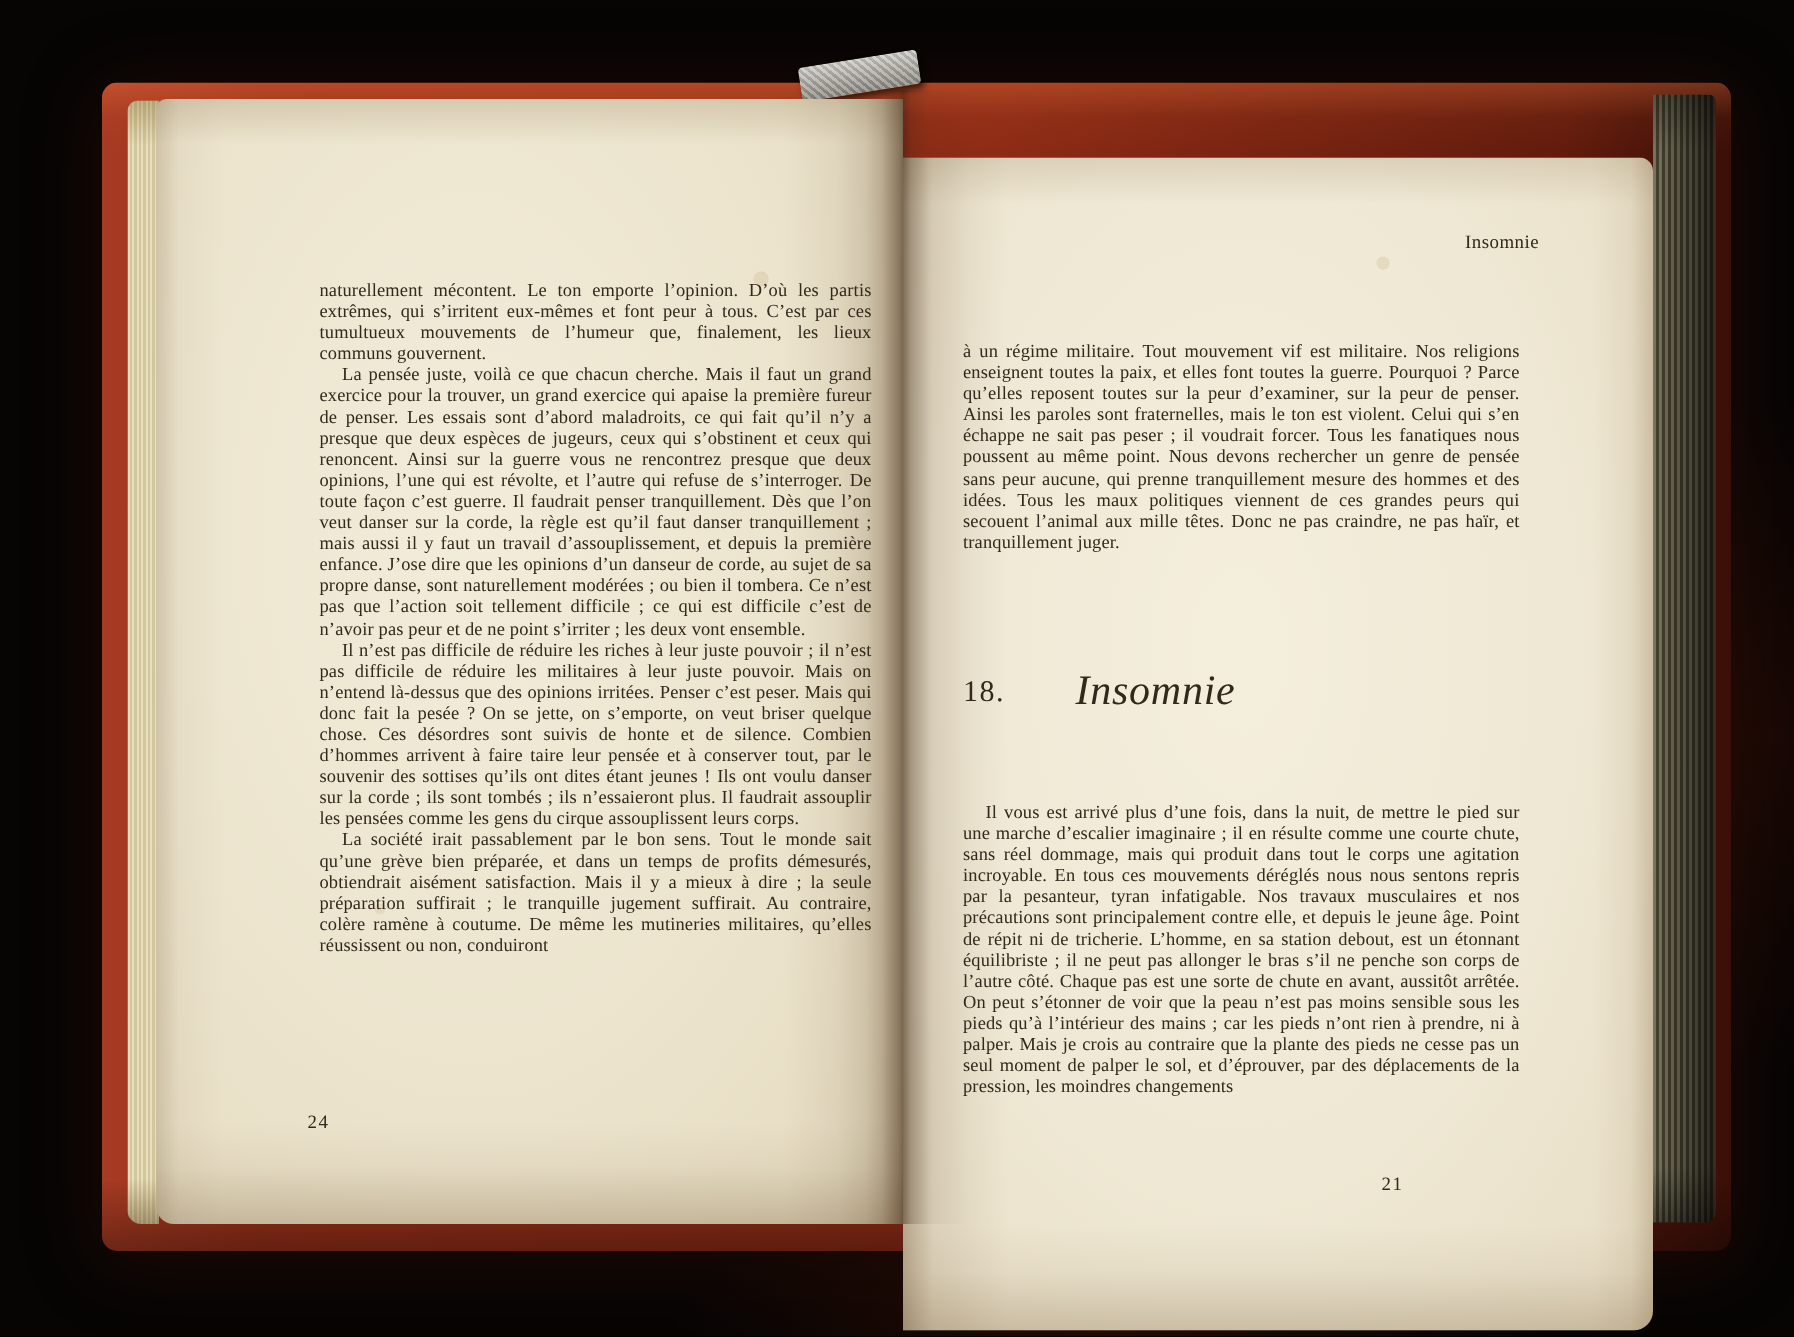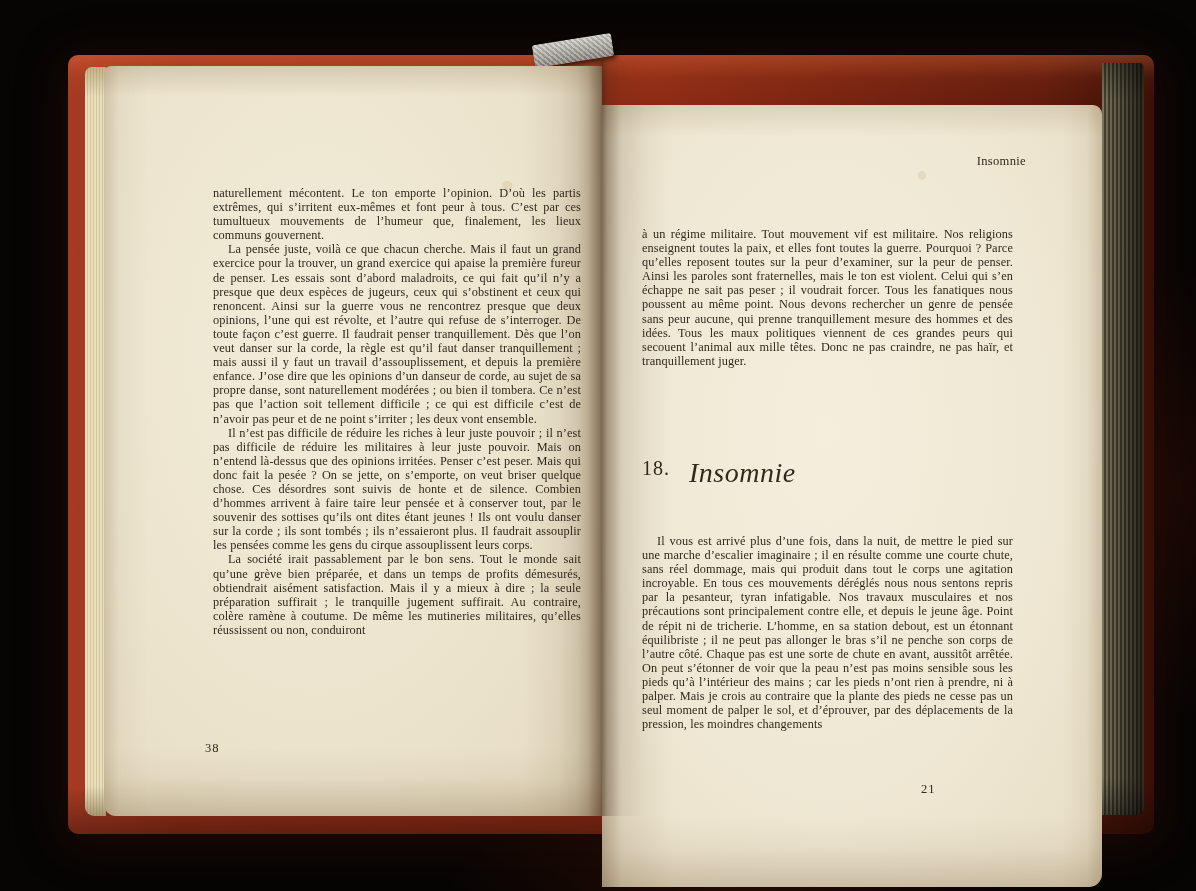--- a/index.html
+++ b/index.html
@@ -111,22 +111,22 @@
 
   .tb-left  { left: 109px; top: 120px; width: 368px; }
   .tb-cont  { left: 40px;  top: 122px; width: 371px; }
   .tb-body  { left: 40px;  top: 429px; width: 371px; }
 
   .running-head {
     position: absolute; top: 49px; right: 76px;
     font-size: 12.6px; letter-spacing: 0.3px;
   }
   .chapter-heading {
-    position: absolute; left: 40px; top: 352px;
-    display: flex; align-items: flex-start;
+    position: absolute; left: 40px; top: 340px;
+    display: flex; align-items: center; gap: 28px;
   }
   .chapter-number { font-size: 20px; letter-spacing: 1px; }
   .chapter-title  { font-size: 28px; font-style: italic; margin-left: 19px; letter-spacing: 0.5px; }
 
   .pagenum {
     position: absolute; font-size: 12.6px; letter-spacing: 1px;
   }
   .pn-left  { left: 101px; top: 675px; }
   .pn-right { left: 319px; top: 677px; }
 </style>
@@ -140,21 +140,21 @@
   <div class="left-edge"></div>
   <div class="right-edge"></div>
 
   <div class="page page-left">
     <div class="text-block tb-left">
       <p>naturellement mécontent. Le ton emporte l’opinion. D’où les partis extrêmes, qui s’irritent eux-mêmes et font peur à tous. C’est par ces tumultueux mouvements de l’humeur que, finalement, les lieux communs gouvernent.</p>
       <p class="indent">La pensée juste, voilà ce que chacun cherche. Mais il faut un grand exercice pour la trouver, un grand exercice qui apaise la première fureur de penser. Les essais sont d’abord maladroits, ce qui fait qu’il n’y a presque que deux espèces de jugeurs, ceux qui s’obstinent et ceux qui renoncent. Ainsi sur la guerre vous ne rencontrez presque que deux opinions, l’une qui est révolte, et l’autre qui refuse de s’interroger. De toute façon c’est guerre. Il faudrait penser tranquillement. Dès que l’on veut danser sur la corde, la règle est qu’il faut danser tranquillement&nbsp;; mais aussi il y faut un travail d’assouplissement, et depuis la première enfance. J’ose dire que les opinions d’un danseur de corde, au sujet de sa propre danse, sont naturellement modérées&nbsp;; ou bien il tombera. Ce n’est pas que l’action soit tellement difficile&nbsp;; ce qui est difficile c’est de n’avoir pas peur et de ne point s’irriter&nbsp;; les deux vont ensemble.</p>
       <p class="indent">Il n’est pas difficile de réduire les riches à leur juste pouvoir&nbsp;; il n’est pas difficile de réduire les militaires à leur juste pouvoir. Mais on n’entend là-dessus que des opinions irritées. Penser c’est peser. Mais qui donc fait la pesée&nbsp;? On se jette, on s’emporte, on veut briser quelque chose. Ces désordres sont suivis de honte et de silence. Combien d’hommes arrivent à faire taire leur pensée et à conserver tout, par le souvenir des sottises qu’ils ont dites étant jeunes&nbsp;! Ils ont voulu danser sur la corde&nbsp;; ils sont tombés&nbsp;; ils n’essaieront plus. Il faudrait assouplir les pensées comme les gens du cirque assouplissent leurs corps.</p>
       <p class="indent">La société irait passablement par le bon sens. Tout le monde sait qu’une grève bien préparée, et dans un temps de profits démesurés, obtiendrait aisément satisfaction. Mais il y a mieux à dire&nbsp;; la seule préparation suffirait&nbsp;; le tranquille jugement suffirait. Au contraire, colère ramène à coutume. De même les mutineries militaires, qu’elles réussissent ou non, conduiront</p>
     </div>
-    <div class="pagenum pn-left">38</div>
+    <div class="pagenum pn-left">24</div>
   </div>
 
   <div class="page page-right">
     <div class="running-head">Insomnie</div>
     <div class="text-block tb-cont">
       <p>à un régime militaire. Tout mouvement vif est militaire. Nos religions enseignent toutes la paix, et elles font toutes la guerre. Pourquoi&nbsp;? Parce qu’elles reposent toutes sur la peur d’examiner, sur la peur de penser. Ainsi les paroles sont fraternelles, mais le ton est violent. Celui qui s’en échappe ne sait pas peser&nbsp;; il voudrait forcer. Tous les fanatiques nous poussent au même point. Nous devons rechercher un genre de pensée sans peur aucune, qui prenne tranquillement mesure des hommes et des idées. Tous les maux politiques viennent de ces grandes peurs qui secouent l’animal aux mille têtes. Donc ne pas craindre, ne pas haïr, et tranquillement juger.</p>
     </div>
     <div class="chapter-heading">
       <span class="chapter-number">18.</span>
       <span class="chapter-title">Insomnie</span>

